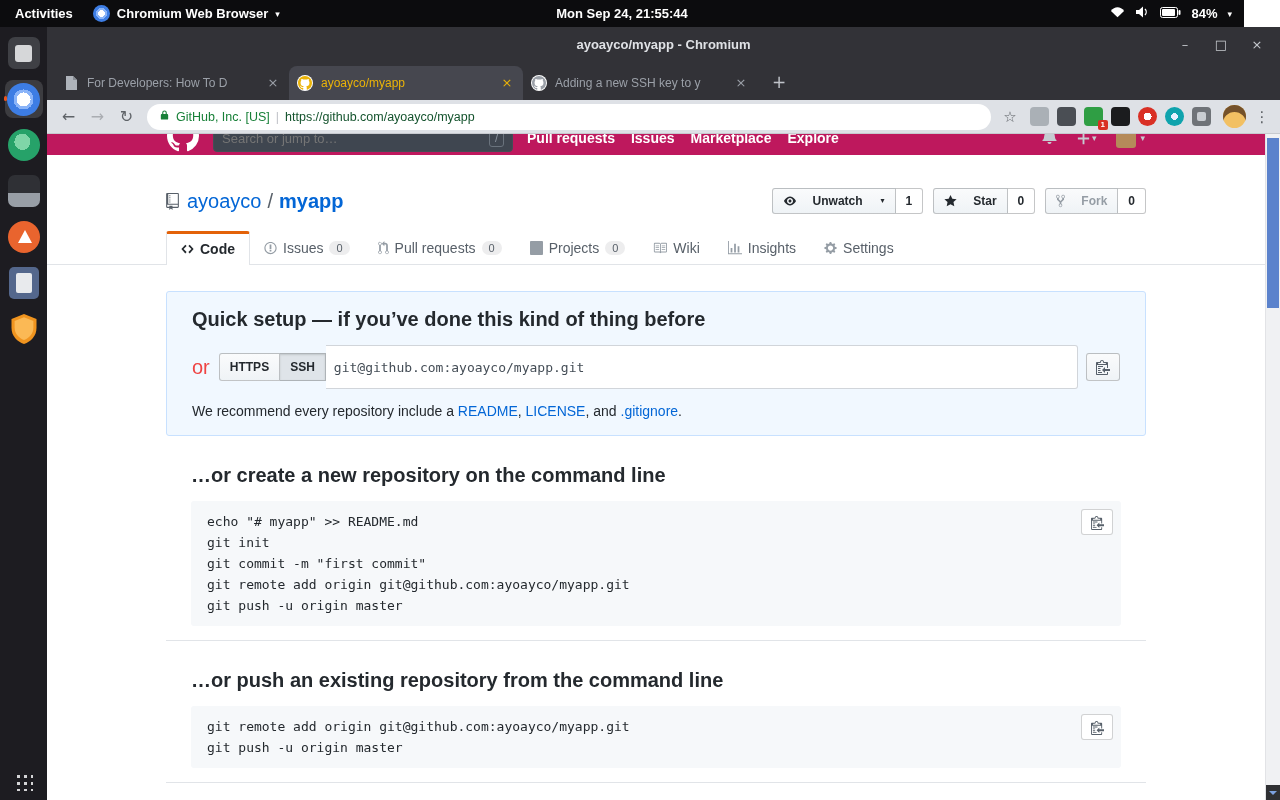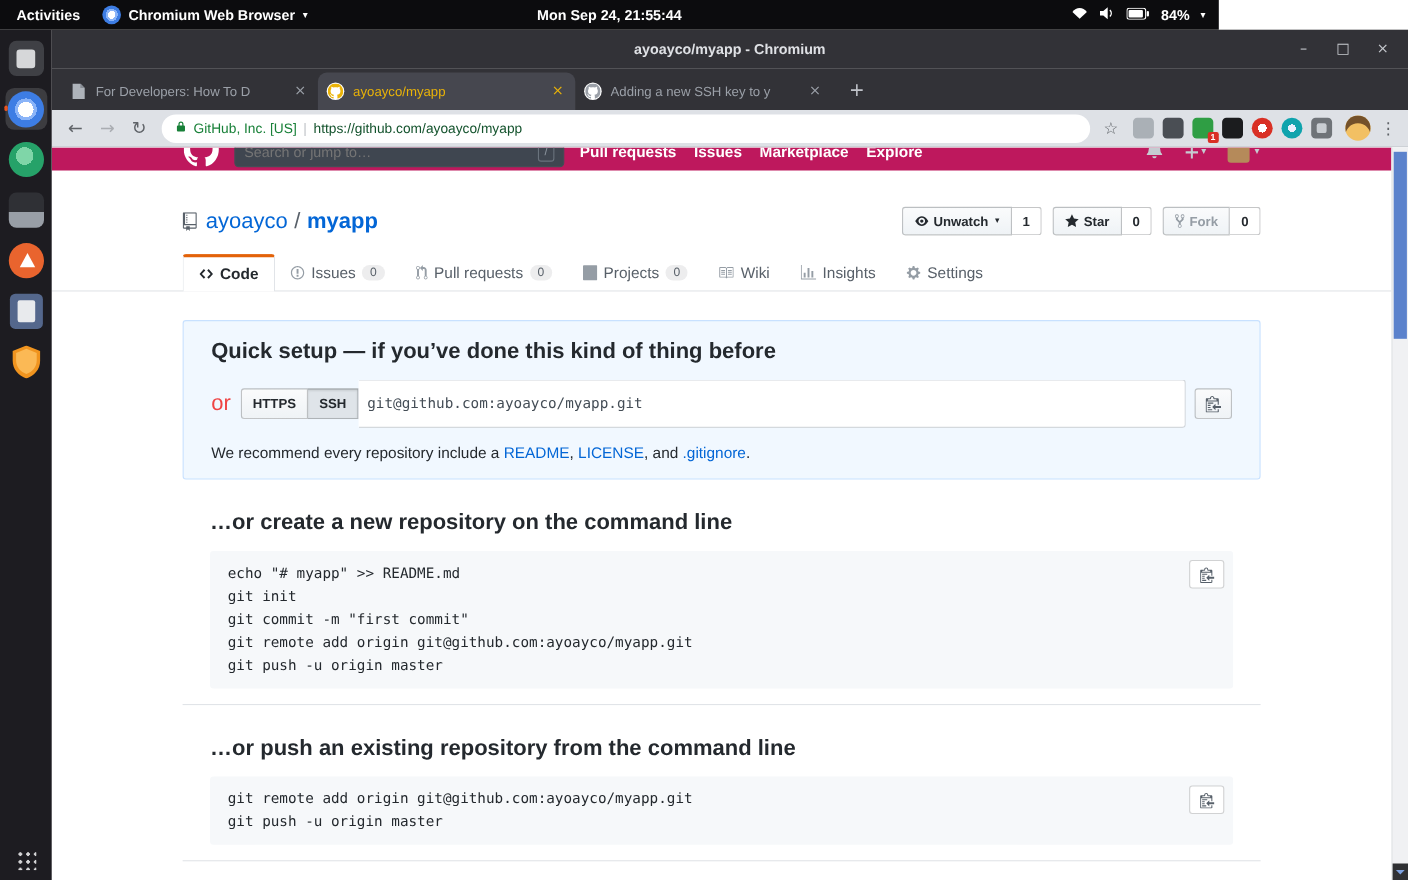--- a/index.html
+++ b/index.html
@@ -1,21 +1,21 @@
 <!DOCTYPE html>
 <html><head>
 <meta charset="utf-8">
 <style>
   * { box-sizing: border-box; margin: 0; padding: 0; }
   html,body { width:1280px; height:800px; overflow:hidden; }
   body { font-family:"Liberation Sans", sans-serif; background:#fff; position:relative; }
   .glyph { font-family:"DejaVu Sans", sans-serif; }
 
   
-  .sysbar { position:absolute; left:0; top:0; width:1108px; height:27px; background:#0c0c0e; color:#fff;
+  .sysbar { position:absolute; left:0; top:0; width:1244px; height:27px; background:#0c0c0e; color:#fff;
             display:flex; align-items:center; font-size:13px; font-weight:bold; z-index:30; }
   .sys-left { display:flex; align-items:center; gap:20px; padding-left:15px; }
   .sys-appmenu { display:flex; align-items:center; gap:7px; }
   .chromium-mini { width:17px; height:17px; border-radius:50%;
        background: radial-gradient(circle, #fff 0 3.5px, #8ab4f8 3.5px 5.5px, #3d7de4 5.5px); }
   .caret { font-size:9px; }
   .sys-clock { position:absolute; left:50%; transform:translateX(-50%); }
   .sys-right { margin-left:auto; display:flex; align-items:center; gap:10px; padding-right:12px; }
   .batt-text { font-size:13px; }
 
@@ -95,21 +95,21 @@
   .pagehead { border-bottom:1px solid #e1e4e8; }
   .pagehead-inner { width:980px; margin:0 auto; padding-top:33px; }
   .repo-title-row { display:flex; align-items:center; }
   .repo-title { display:flex; align-items:center; font-size:20px; }
   .repo-book { color:#586069; margin-right:8px; display:flex; }
   .repo-link { color:#0366d6; text-decoration:none; }
   .repo-slash { margin:0 6px; color:#586069; }
   .repo-name { font-weight:bold; }
   .repo-actions { margin-left:auto; display:flex; gap:10px; }
   .btn-group { display:flex; font-size:12px; font-weight:bold; color:#24292e; }
-  .gh-btn { display:flex; align-items:center; gap:4px; padding:3px 10px; line-height:18px;
+  .gh-btn { display:flex; align-items:center; gap:16px; padding:3px 10px; line-height:18px;
             background:linear-gradient(#fafbfc,#eff3f6); border:1px solid rgba(27,31,35,.25); border-radius:3px 0 0 3px; }
   .gh-count { padding:3px 10px; line-height:18px; background:#fff; border:1px solid rgba(27,31,35,.25); border-left:0; border-radius:0 3px 3px 0; }
   .gh-btn .oi { color:#24292e; }
   .btn-caret { font-size:8px; margin-left:2px; }
   .fork-dis { color:#959da5; }
   .fork-dis .oi { color:#959da5; }
 
   .repo-nav { display:flex; margin-top:17px; }
   .nav-item { display:flex; align-items:center; gap:6px; padding:9px 14px 8px; font-size:14px; color:#586069; }
   .nav-item .oi { color:#959da5; }

